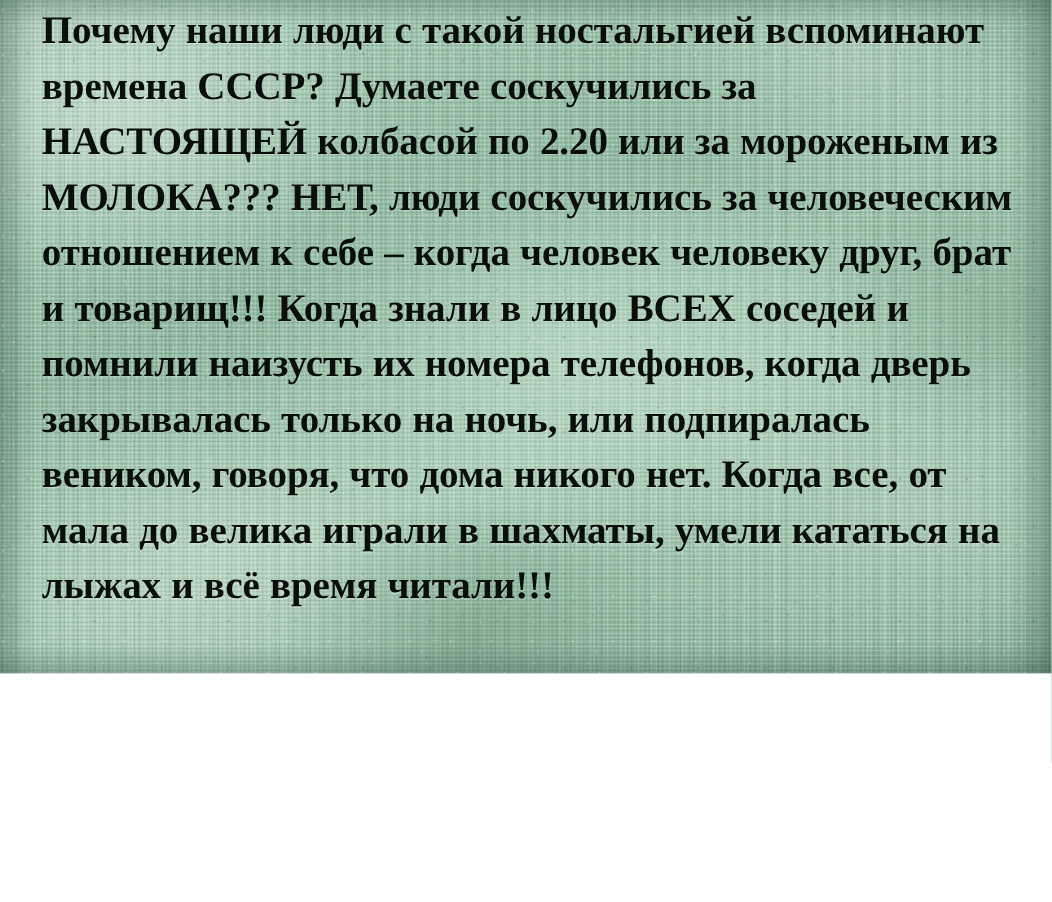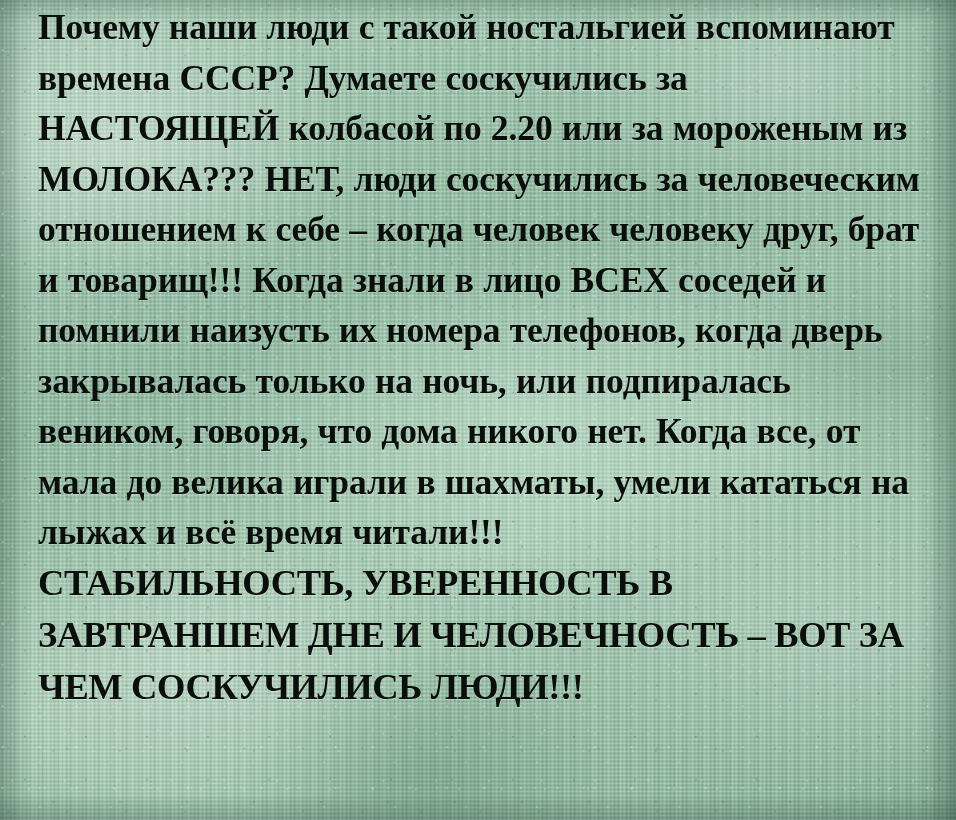--- a/index.html
+++ b/index.html
@@ -9,21 +9,21 @@
   body {
     width: 956px;
     height: 820px;
     overflow: hidden;
     font-family: "Liberation Serif", "DejaVu Serif", serif;
   }
 
   #poster {
     position: relative;
     width: 956px;
-    height: 820px;
+    height: 612px;
     box-sizing: border-box;
     background-color: #9cc3ab;
     background-image:
       
       radial-gradient(ellipse 340px 220px at 12% 18%, rgba(255,255,255,0.32), rgba(255,255,255,0) 70%),
       radial-gradient(ellipse 300px 200px at 82% 10%, rgba(255,255,255,0.22), rgba(255,255,255,0) 70%),
       radial-gradient(ellipse 420px 260px at 55% 52%, rgba(214,238,222,0.40), rgba(255,255,255,0) 72%),
       radial-gradient(ellipse 360px 240px at 20% 82%, rgba(255,255,255,0.20), rgba(255,255,255,0) 70%),
       radial-gradient(ellipse 380px 220px at 88% 78%, rgba(255,255,255,0.18), rgba(255,255,255,0) 70%),
       radial-gradient(ellipse 260px 180px at 45% 95%, rgba(60,110,80,0.25), rgba(255,255,255,0) 72%),
@@ -97,15 +97,14 @@
     letter-spacing: -0.4px;
     margin-top: -1px;
   }
 </style>
 </head>
 <body>
 
 <div id="poster">
   <div id="text-layer">
     <p class="para-main">Почему наши люди с такой ностальгией вспоминают времена СССР? Думаете соскучились за НАСТОЯЩЕЙ колбасой по 2.20 или за мороженым из МОЛОКА??? НЕТ, люди соскучились за человеческим отношением к себе – когда человек человеку друг, брат и товарищ!!! Когда знали в лицо ВСЕХ соседей и помнили наизусть их номера телефонов, когда дверь закрывалась только на ночь, или подпиралась веником, говоря, что дома никого нет. Когда все, от мала до велика играли в шахматы, умели кататься на лыжах и всё время читали!!!</p>
-    <p class="para-final">СТАБИЛЬНОСТЬ, УВЕРЕННОСТЬ В ЗАВТРАНШЕМ ДНЕ И ЧЕЛОВЕЧНОСТЬ – ВОТ ЗА ЧЕМ СОСКУЧИЛИСЬ ЛЮДИ!!!</p>
   </div>
 </div>
 
 </body></html>

